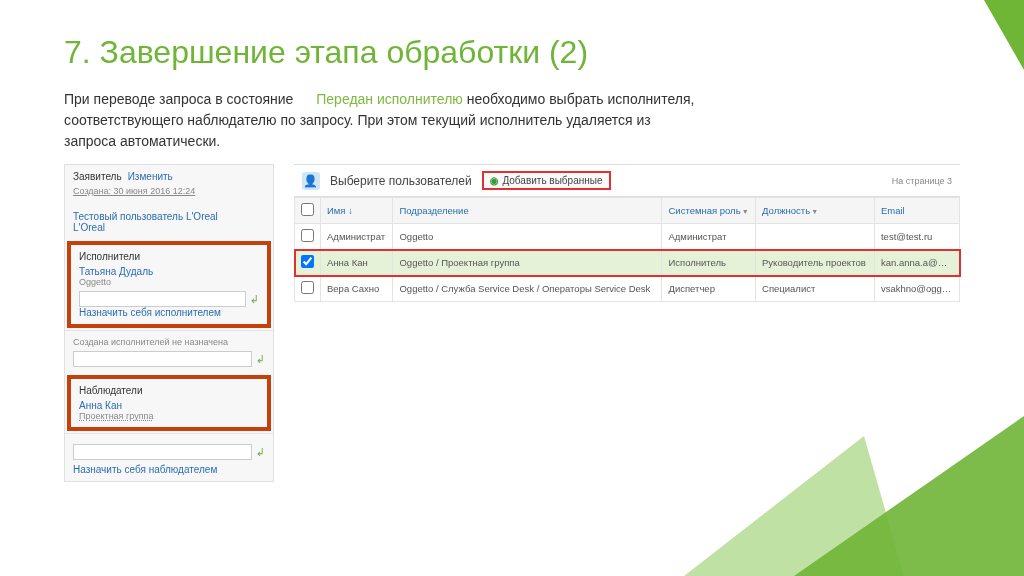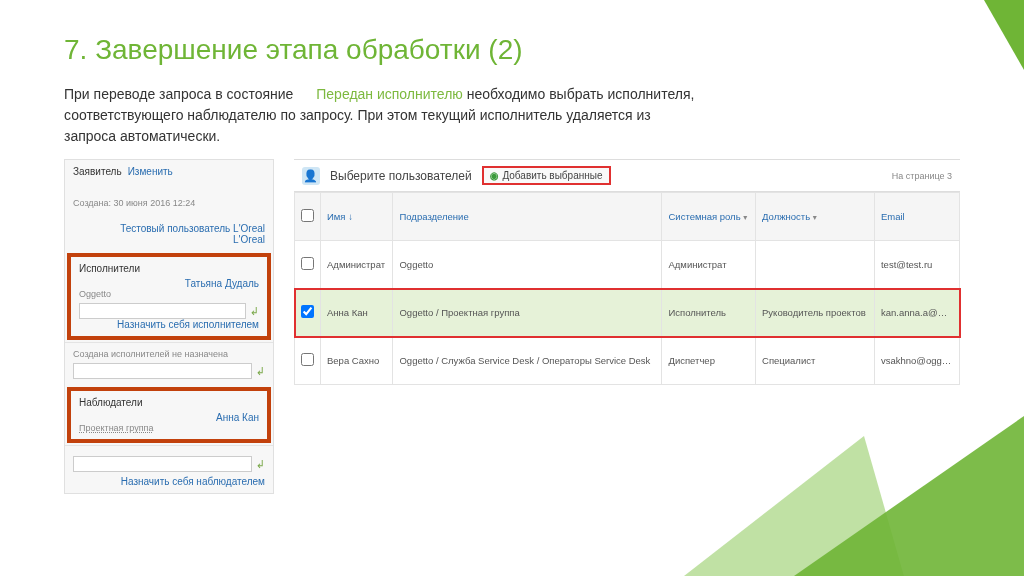--- a/index.html
+++ b/index.html
@@ -37,21 +37,21 @@
   }
   
   .slide {
     position: relative;
     padding: 34px 64px;
     z-index: 2;
   }
   h1 {
     color: #6fb536;
     font-weight: 400;
-    font-size: 28px;
+    font-size: 32px;
     margin-bottom: 18px;
   }
   .desc {
     font-size: 14px;
     color: #333;
     line-height: 1.5;
     margin-bottom: 12px;
     max-width: 640px;
   }
   .desc .hl { color: #7db93f; margin-left: 19px; }
@@ -60,21 +60,21 @@
   .left {
     width: 210px;
     background: #f7f7f7;
     border: 1px solid #e0e0e0;
     font-size: 10px;
     color: #444;
   }
   .lsec { padding: 6px 8px; border-top: 1px solid #e4e4e4; }
   .lsec:first-child { border-top: none; }
   .lsec-head { font-weight: normal; font-size: 10px; color: #333; margin-bottom: 4px; }
-  .li-link { color: #2a6db0; font-size: 10px; text-align: right; }
+  .li-link { color: #2a6db0; font-size: 10px; }
   .muted { color: #888; font-size: 9px; }
   .inputrow { display:flex; align-items:center; gap:4px; margin-top:4px;}
   .inputrow input {
     flex:1; height:16px; border:1px solid #ccc; font-size:9px;
   }
   .arrow-icon { color:#7aa84a; font-size:11px; }
   .redbox { border: 4px solid #c2410c; margin: 2px; }
   
   .right {
     flex: 1;
@@ -99,21 +99,21 @@
     display:inline-flex; align-items:center; gap:4px;
     background:#f9f9f9;
     font-size:10px;
   }
   .btn-add .plus { color:#3a9a3a; font-weight:bold;}
   .rhead-spacer{flex:1;}
   .perpage{color:#888; font-size:9px;}
   table.grid { width:100%; border-collapse: collapse; }
   table.grid th, table.grid td {
     border:1px solid #e3e3e3;
-    padding:16px 6px;
+    padding:5px 6px;
     font-size:9.5px;
     text-align:left;
     vertical-align:middle;
     color:#555;
   }
   table.grid th { background:#f5f5f5; color:#2a6db0; font-weight:normal; }
   .chk { width:14px; text-align:center;}
   tr.sel td { background:#e6f2d8; }
   .sel-wrap { outline: 2px solid #e03030; outline-offset:-1px;}
   .sort-arr { font-size:8px; color:#888;}
@@ -132,21 +132,21 @@
   </p>
 
   <div class="panels">
 
     <div class="left">
       <div class="lsec">
         <div style="display:flex; gap:6px; align-items:baseline;">
           <span class="lsec-head">Заявитель</span>
           <span class="li-link">Изменить</span>
         </div>
-        <div class="muted" style="margin-top:17px;">Создана: 30 июня 2016 12:24</div>
+        <div class="muted" style="margin-top:0;text-decoration:underline;">Создана: 30 июня 2016 12:24</div>
         <div class="li-link" style="margin-top:15px;">Тестовый пользователь L'Oreal</div>
         <div class="li-link">L'Oreal</div>
       </div>
 
       <div class="redbox">
         <div class="lsec" style="border-top:none;">
           <div class="lsec-head">Исполнители</div>
           <div class="li-link" style="margin-top:4px;">Татьяна Дудаль</div>
           <div class="muted">Oggetto</div>
           <div class="inputrow">

